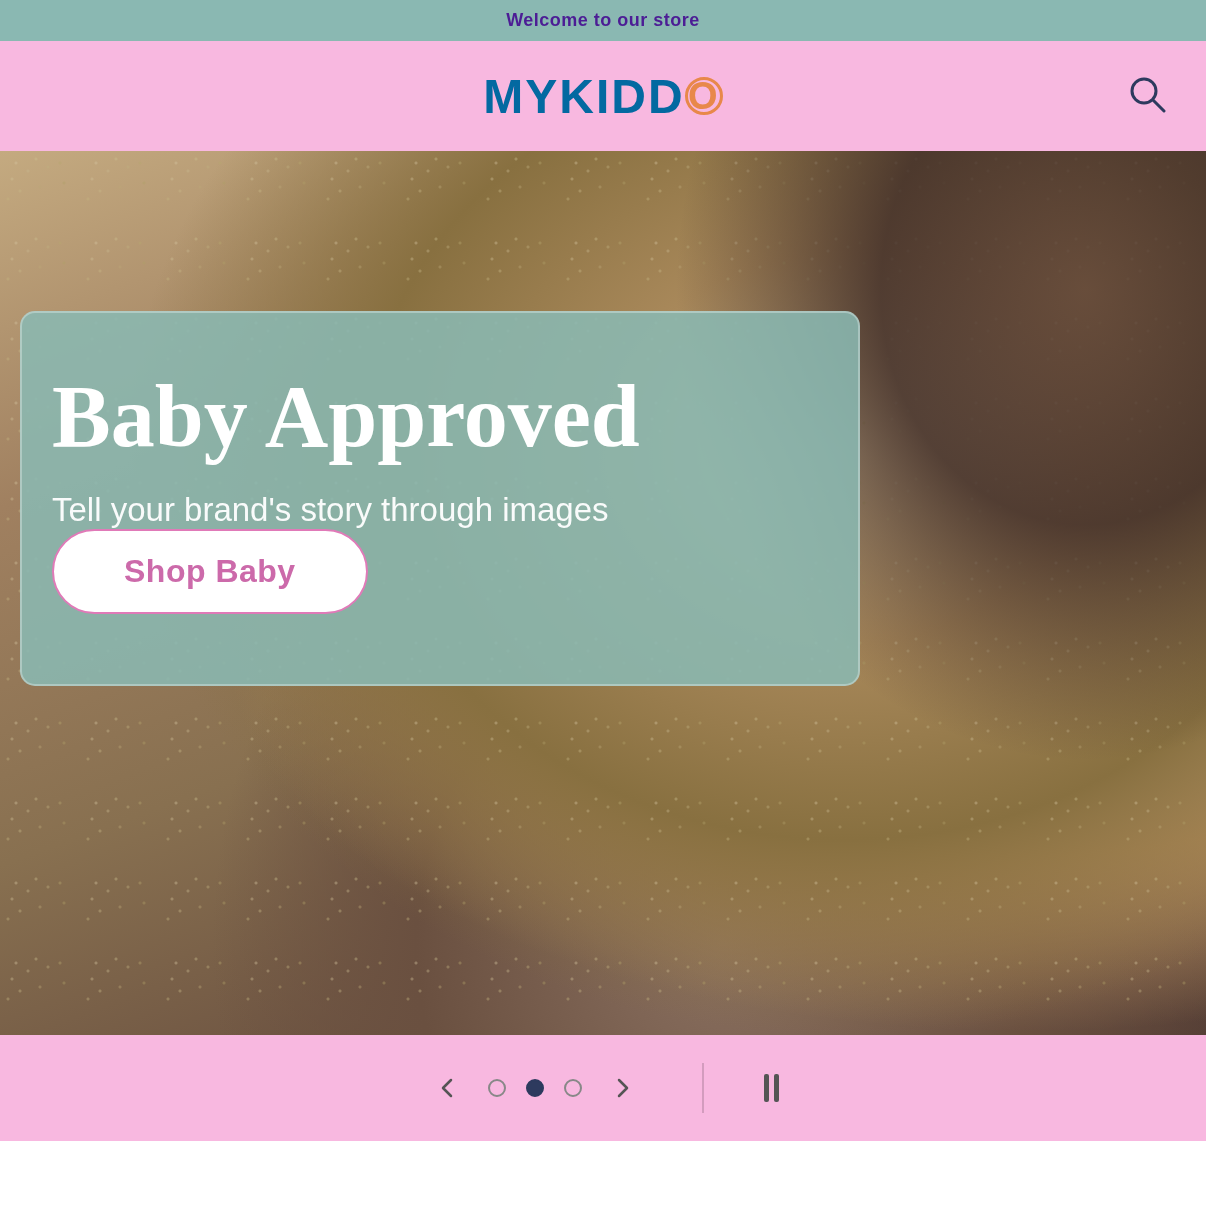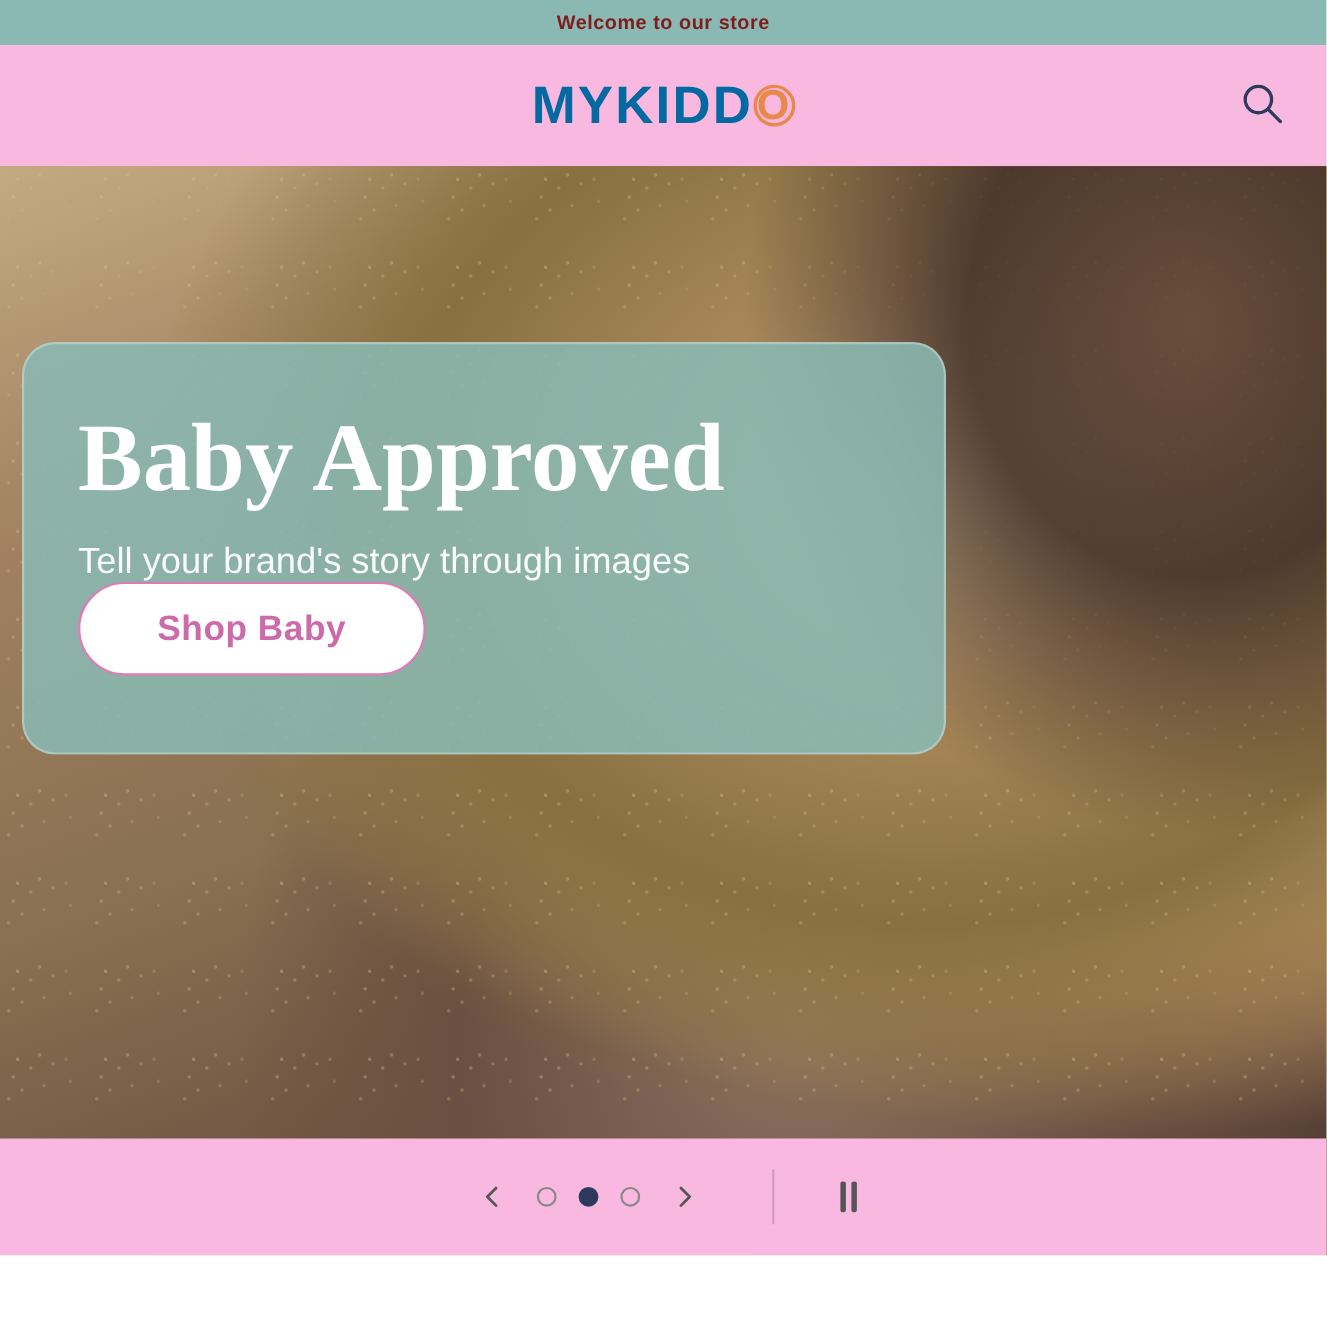--- a/index.html
+++ b/index.html
@@ -13,21 +13,21 @@
       height: 1206px;
       overflow: hidden;
       font-family: -apple-system, BlinkMacSystemFont, 'Segoe UI', sans-serif;
     }
 
     
     .announcement-bar {
       background-color: #8ab8b2;
       text-align: center;
       padding: 10px 0;
-      color: #7f1d1d;
+      color: #4c1d95;
       font-weight: 700;
       font-size: 18px;
       letter-spacing: 0.5px;
     }
 
     
     .header {
       background-color: #f8b8e0;
       display: flex;
       align-items: center;
@@ -135,22 +135,22 @@
       opacity: 0.8;
     }
 
     
     .hero-card {
       position: absolute;
       top: 160px;
       left: 20px;
       width: 840px;
       background: rgba(138, 184, 178, 0.88);
-      border-radius: 30px;
-      padding: 60px 70px 70px 49px;
+      border-radius: 15px;
+      padding: 60px 70px 70px 30px;
       border: 2px solid rgba(255,255,255,0.3);
     }
 
     .hero-title {
       font-size: 88px;
       font-weight: 900;
       color: white;
       line-height: 1.0;
       margin-bottom: 30px;
       font-family: Georgia, serif;

